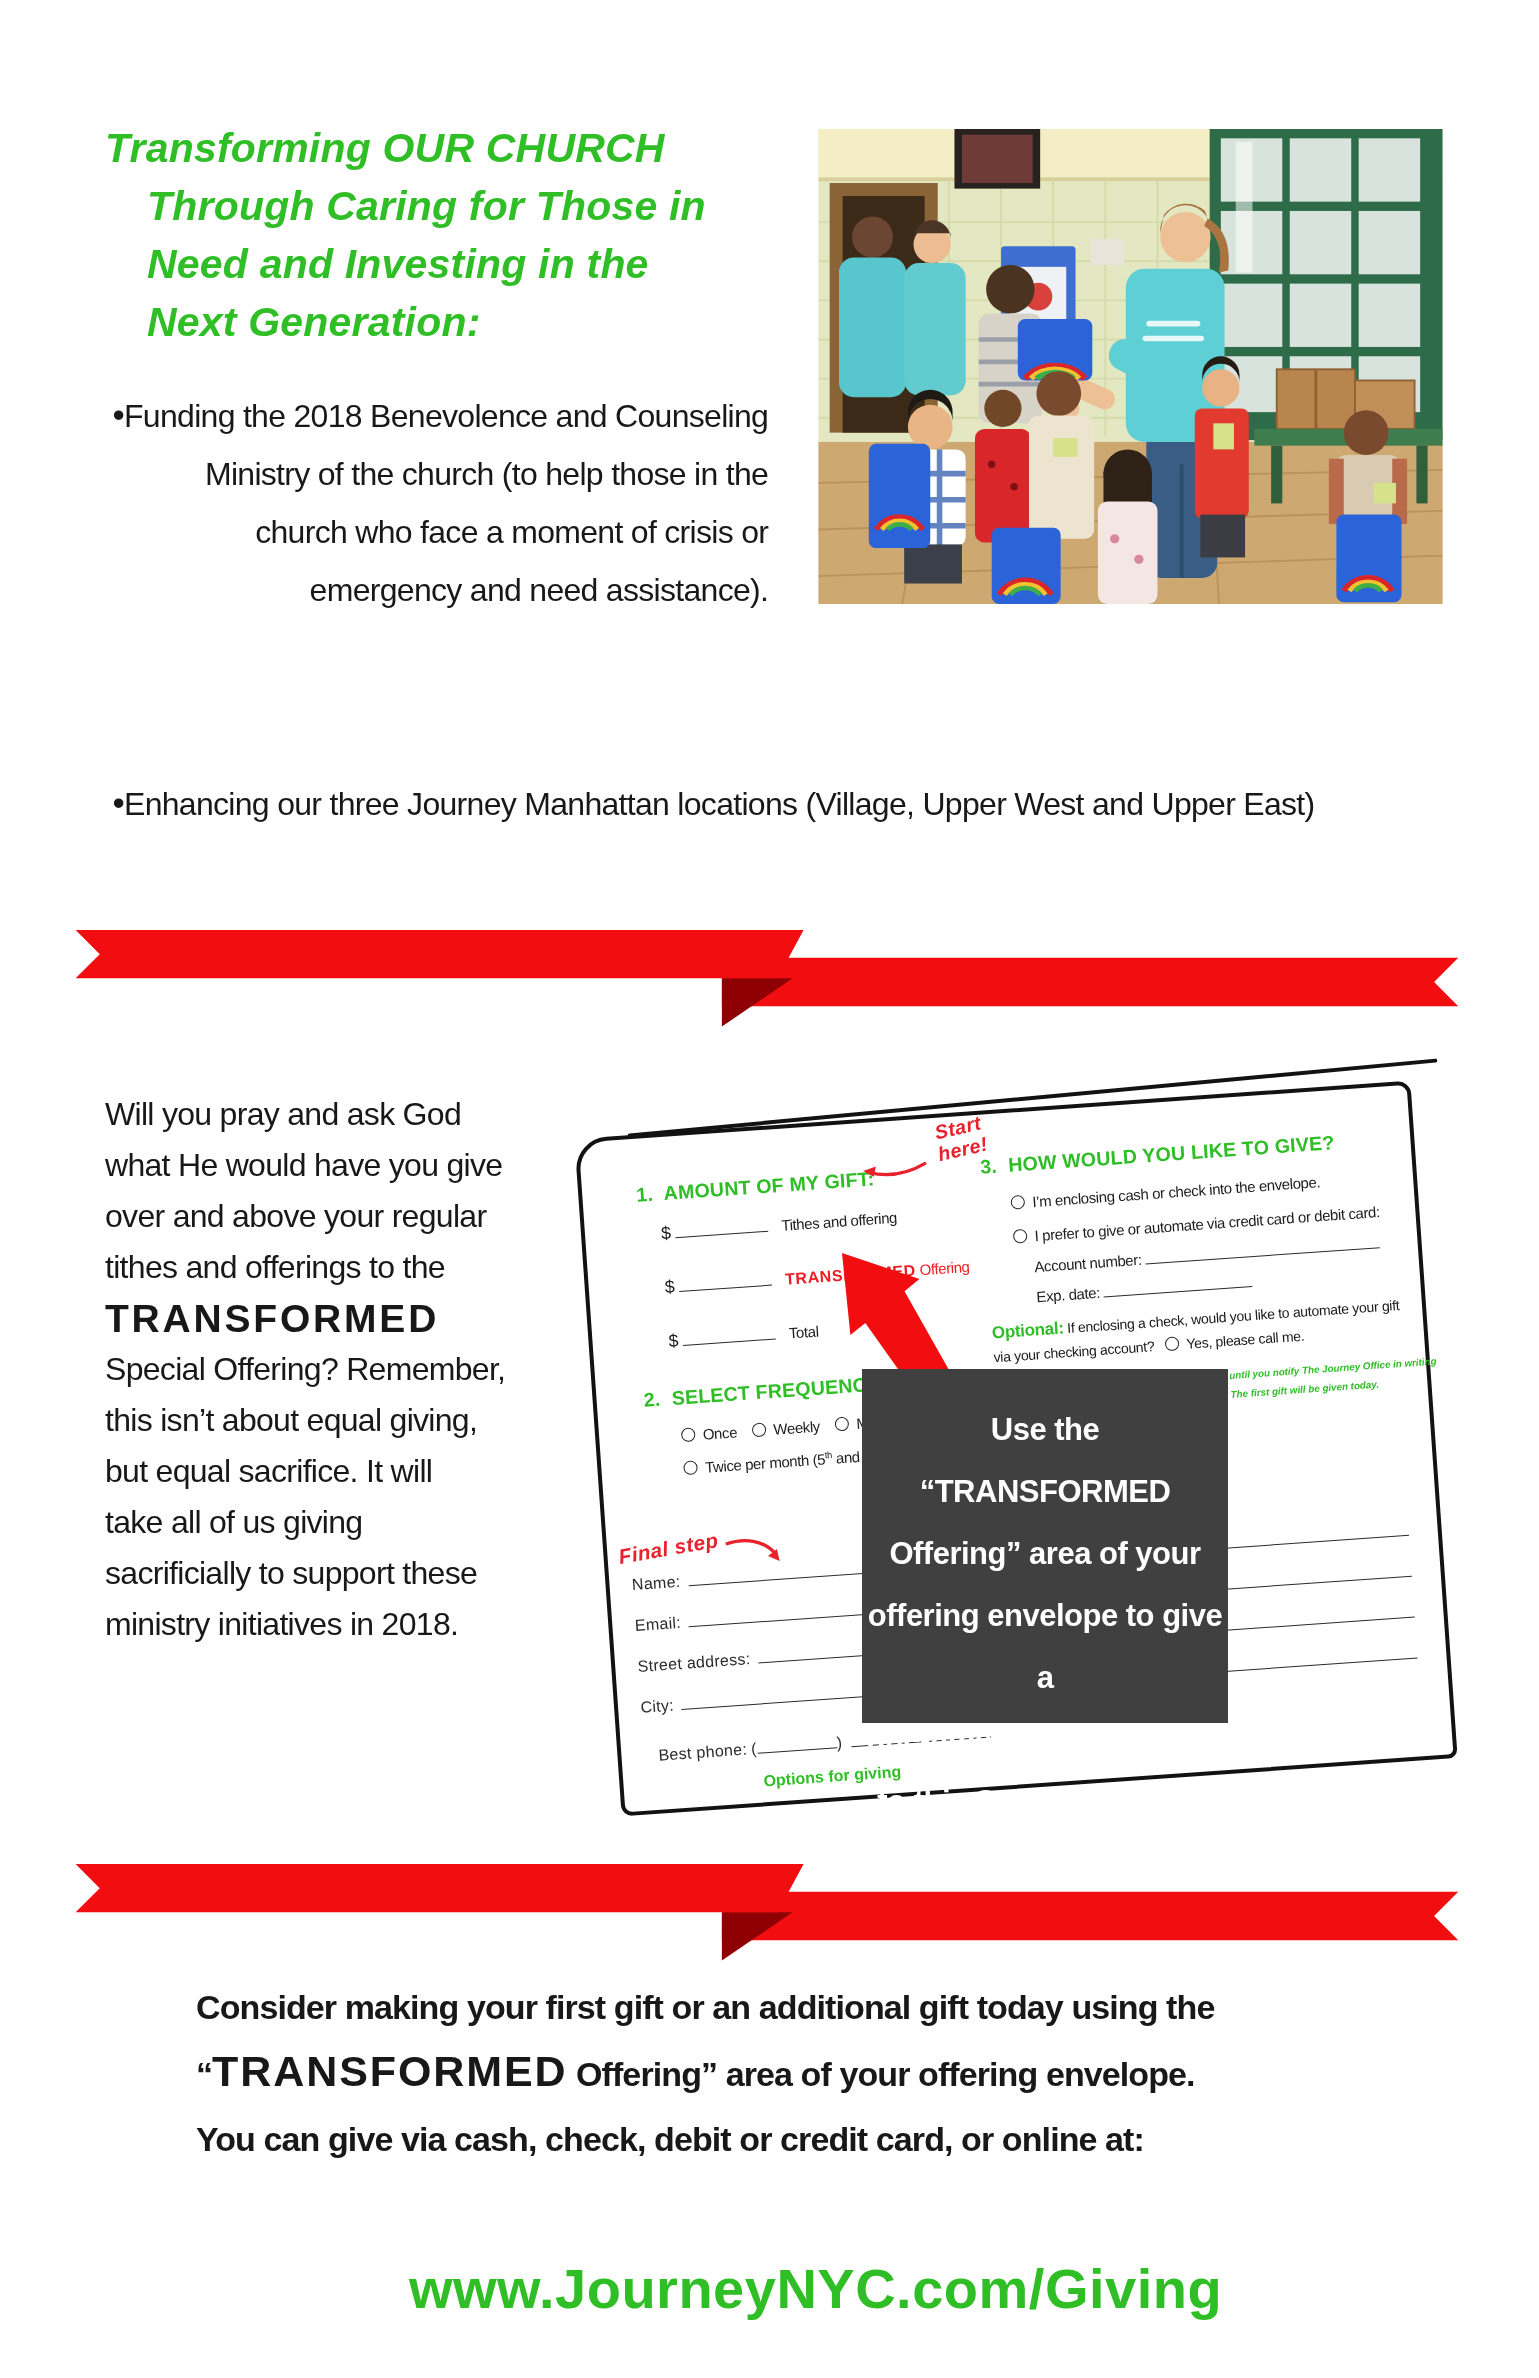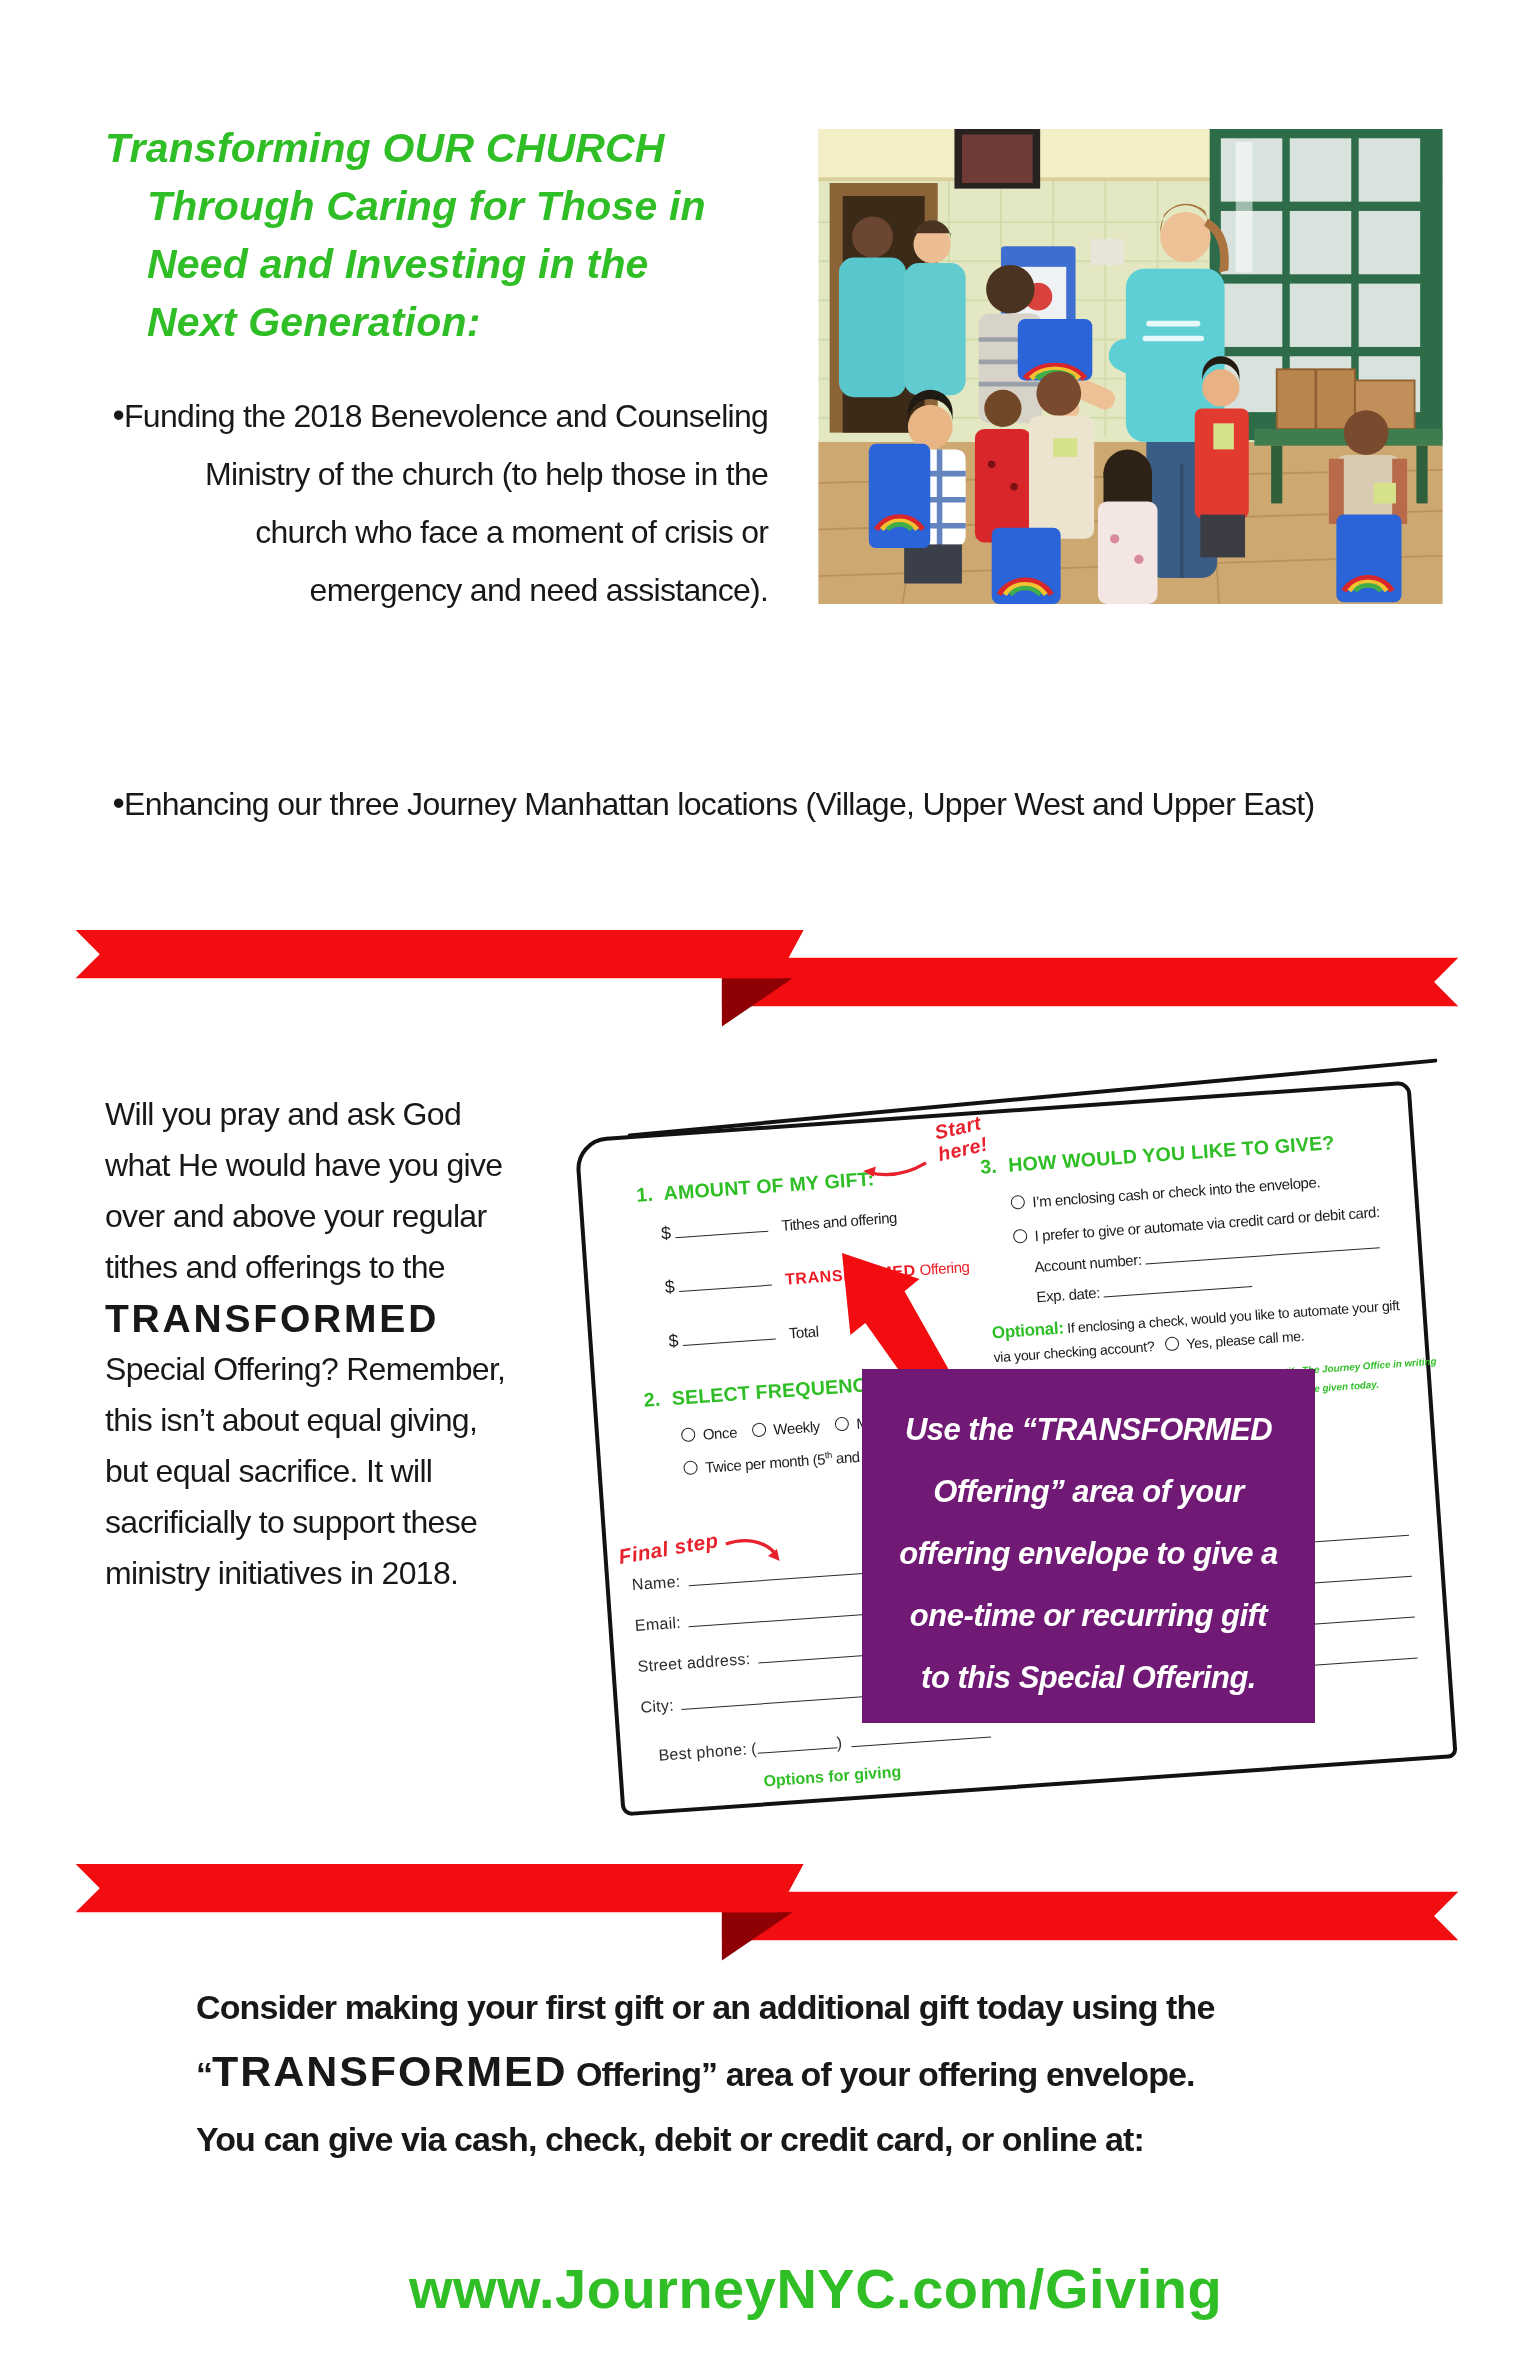--- a/index.html
+++ b/index.html
@@ -26,21 +26,21 @@
   .env-body{font-size:15px;letter-spacing:-0.4px;white-space:nowrap;color:#1c1c1c;}
   .env-label{font-size:16px;letter-spacing:0.3px;color:#2b2b2b;white-space:nowrap;}
   .radio{display:inline-block;width:12px;height:12px;border:1.9px solid #222;border-radius:50%;
          margin-right:7.5px;vertical-align:-0.9px;background:#fff;}
   .fline{display:inline-block;border-bottom:1.9px solid #2a2a2a;height:13px;}
   .handw{color:#e8222d;font-weight:bold;font-style:italic;letter-spacing:0.5px;white-space:nowrap;}
   .frow{display:flex;align-items:flex-end;width:779px;}
   .frow .fl{flex:1;border-bottom:1.9px solid #2a2a2a;margin:0 0 3.7px 7.5px;height:0.9px;}
   .fine{font-size:9.8px;font-style:italic;font-weight:bold;color:#2fbe26;letter-spacing:0;white-space:nowrap;}
   
-  .callout{left:862px;top:1369px;width:453px;height:354px;background:#701a75;font-style:italic;}
+  .callout{left:862px;top:1369px;width:366px;height:354px;background:#404040;}
   .callout-text{padding-top:30px;text-align:center;color:#ffffff;font-weight:bold;
                 font-size:31px;line-height:62px;letter-spacing:-0.5px;}
   .footer{font-size:34px;line-height:62px;font-weight:bold;letter-spacing:-0.9px;white-space:nowrap;}
   .footer .brand{font-size:43px;font-weight:800;letter-spacing:1.9px;}
   .url{width:1539px;text-align:center;font-size:56px;font-weight:700;color:#2fbe26;letter-spacing:0.5px;padding-left:46px;}
   svg{display:block;}
 </style>
 </head>
 <body>
 
@@ -232,20 +232,21 @@
 
   <div class="abs pray g" style="left:105px;top:1089px;">
     <div>Will you pray and ask God</div>
     <div>what He would have you give</div>
     <div>over and above your regular</div>
     <div>tithes and offerings to the</div>
     <div class="brand">TRANSFORMED</div>
     <div>Special Offering? Remember,</div>
     <div>this isn’t about equal giving,</div>
     <div>but equal sacrifice. It will</div>
+    <div>take all of us giving</div>
     <div>sacrificially to support these</div>
     <div>ministry initiatives in 2018.</div>
   </div>
 
   <div class="abs flapline"></div>
   <div class="abs envelope">
 
     <div class="abs env-head" style="left:54px;top:45px;">
       <span>1.</span>&nbsp;
       <span>AMOUNT OF MY GIFT:</span>

